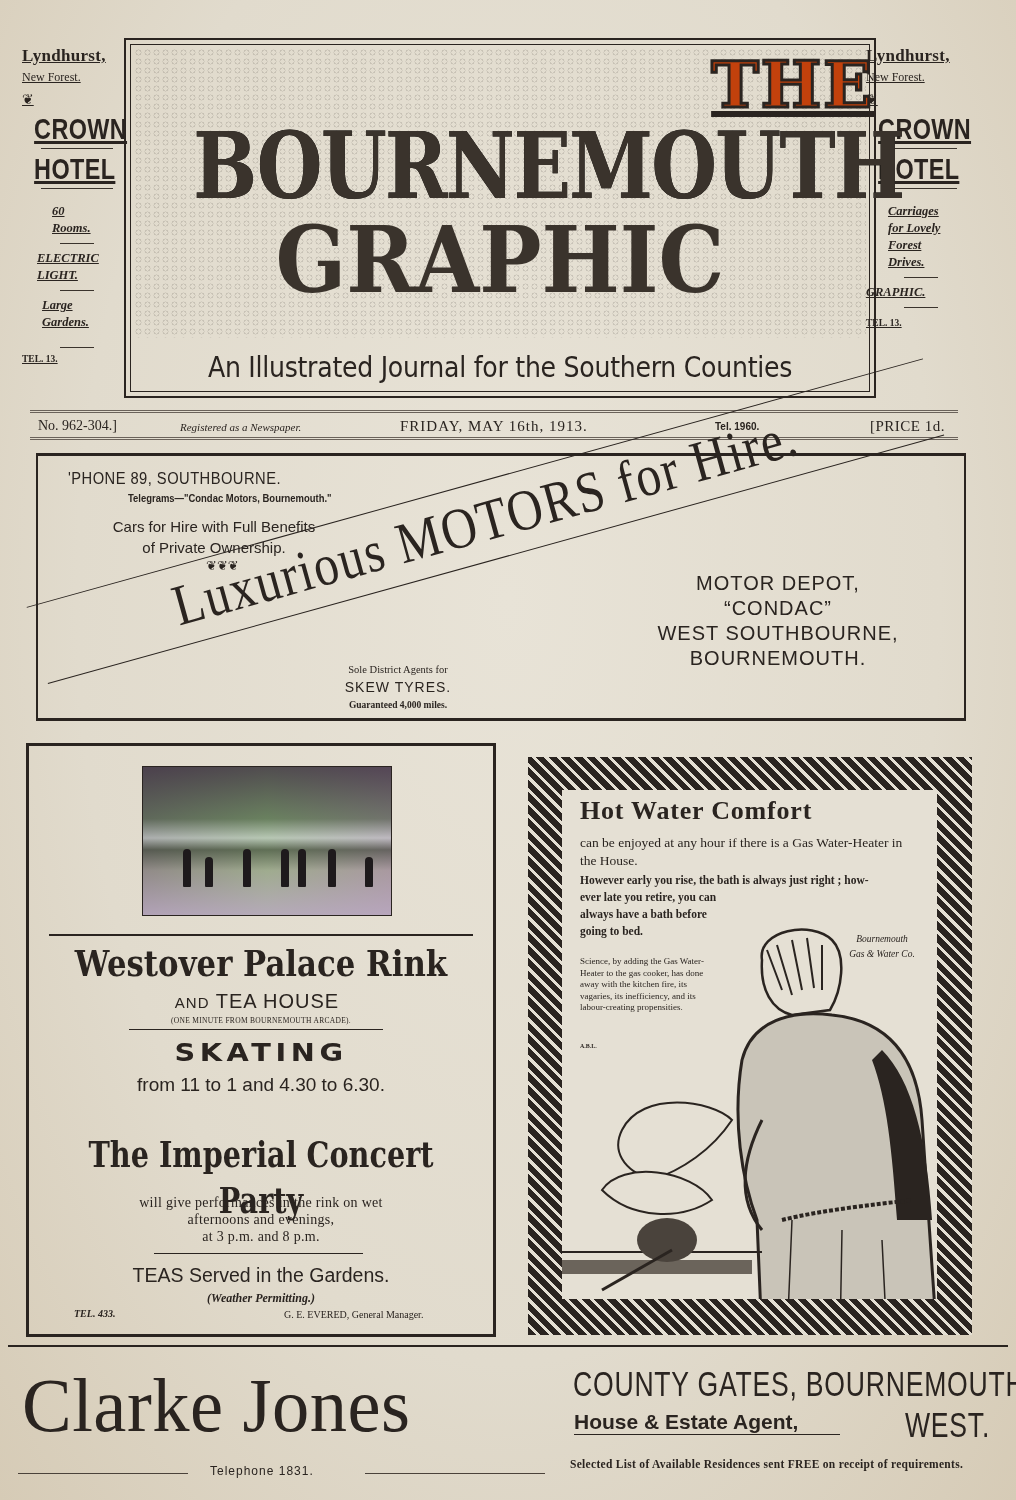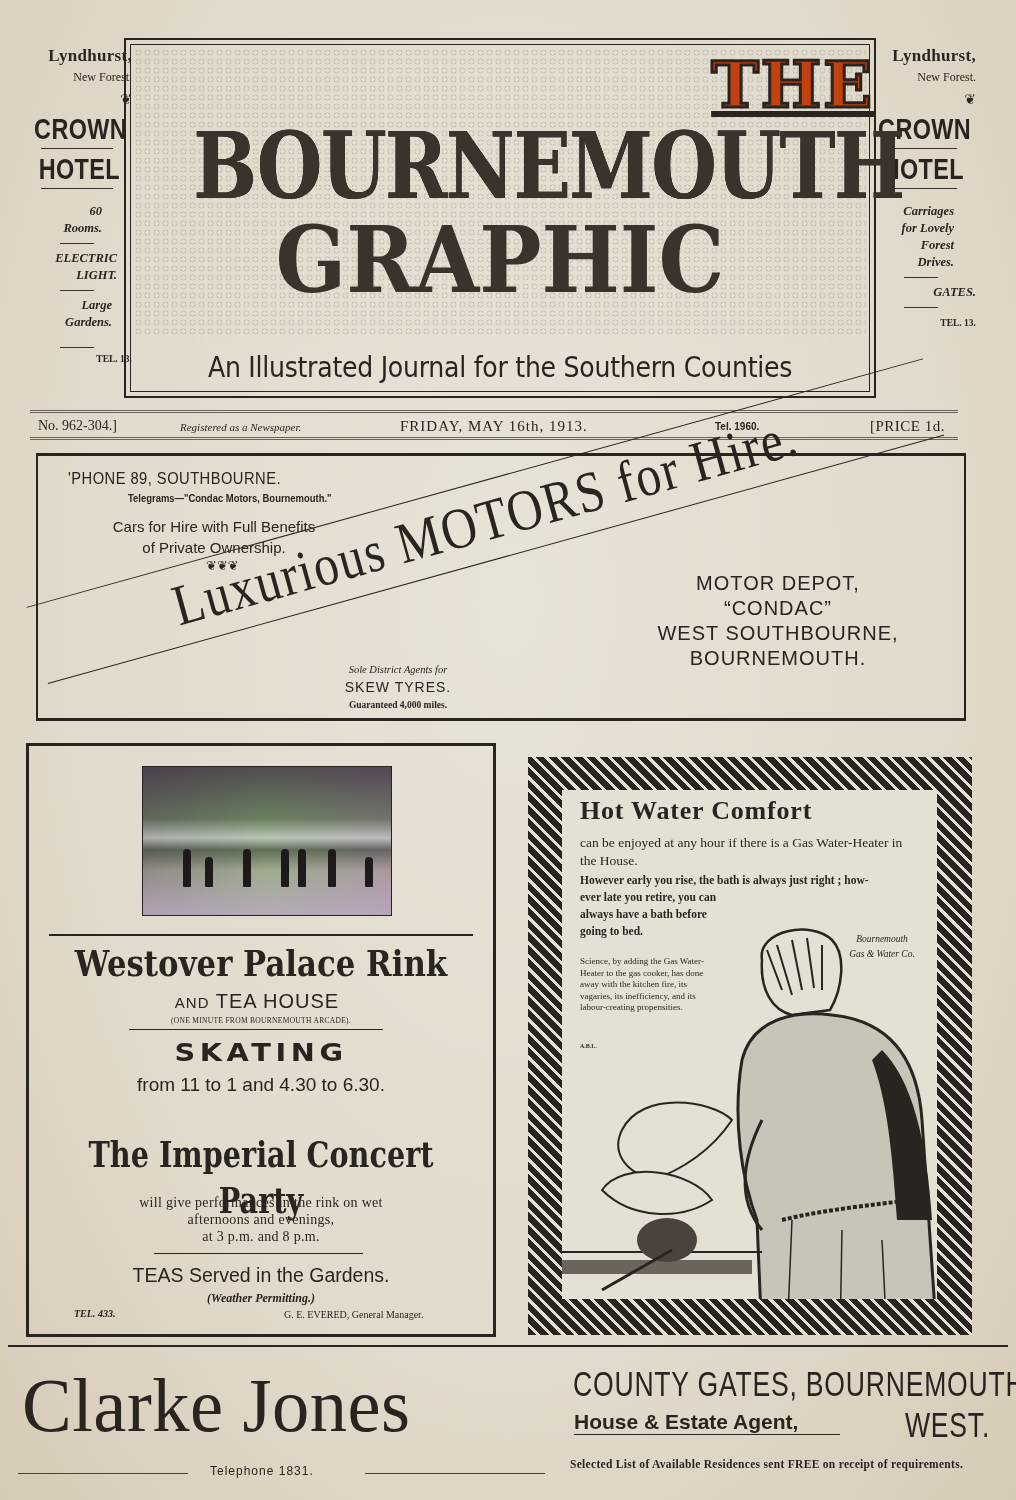--- a/index.html
+++ b/index.html
@@ -7,21 +7,21 @@
   body {
     background: #e3ddd0;
     background-image: radial-gradient(ellipse at 50% 40%, #e8e3d7 0%, #e1dbcd 60%, #d6cbb6 100%);
     font-family: "Liberation Serif", serif;
     color: #2a2420;
     position: relative;
   }
   .abs { position: absolute; }
 
   
-  .side { width: 110px; text-align: right; }
+  .side { width: 110px; text-align: left; text-decoration: underline; }
   .side .town { font-size: 17px; font-weight: bold; letter-spacing: 0.3px; }
   .side .area { font-size: 12px; margin-top: 4px; }
   .side .orn { font-size: 14px; margin: 6px 0 4px; }
   .side .hotel { font-family: "Liberation Sans", sans-serif; font-weight: bold; font-size: 30px; line-height: 34px; transform: scaleX(0.78); letter-spacing: 0.5px;}
   .side .rule { width: 72px; height: 1px; background: #3a332c; margin: 2px auto 3px; }
   .side .it { font-style: italic; font-weight: bold; font-size: 12.5px; line-height: 17px; }
   .side .shortrule { width: 34px; height: 1px; background: #3a332c; margin: 6px auto; }
   .side .tel { font-size: 9.5px; font-weight: bold; margin-top: 14px; }
 
   
@@ -85,21 +85,21 @@
   .m-band {
     left: 10px; top: 148px; width: 930px; height: 80px;
     transform: rotate(-15.5deg); transform-origin: 0 100%;
     border-top: 1.5px solid #2a2420; border-bottom: 1.5px solid #2a2420;
   }
   .m-band-text {
     position: absolute; left: 0; right: 0; top: 2px; text-align: center;
     font-family: "Liberation Serif", serif; font-size: 58px; line-height: 74px; letter-spacing: 2px;
     transform: scaleX(0.85);
   }
-  .m-sole { left: 270px; top: 208px; width: 180px; text-align: center; font-size: 10.5px; font-style: italic; }
+  .m-sole { left: 270px; top: 208px; width: 180px; text-align: center; font-size: 10.5px; }
   .m-skew { left: 270px; top: 223px; width: 180px; text-align: center; font-size: 14px; font-family: "Liberation Sans", sans-serif; letter-spacing: 1px; }
   .m-guar { left: 270px; top: 244px; width: 180px; text-align: center; font-size: 9.5px; font-weight: bold; }
   .m-condac { left: 570px; top: 115px; width: 340px; text-align: center; font-family: "Liberation Sans", sans-serif; font-size: 20px; line-height: 25px; letter-spacing: 1px; }
 
   
   .rink {
     left: 26px; top: 743px; width: 470px; height: 594px;
     border: 3px solid #2a2420;
   }
   .rink-photo {
@@ -179,21 +179,21 @@
 <div class="abs side" style="left:866px; top:46px;">
   <div class="town">Lyndhurst,</div>
   <div class="area">New Forest.</div>
   <div class="orn">❦</div>
   <div class="hotel">CROWN</div>
   <div class="rule"></div>
   <div class="hotel">HOTEL</div>
   <div class="rule" style="margin-bottom:14px"></div>
   <div class="it" style="width:66px;margin:0 auto;">Carriages for Lovely Forest Drives.</div>
   <div class="shortrule"></div>
-  <div class="it">GATES.</div>
+  <div class="it">GRAPHIC.</div>
   <div class="shortrule"></div>
   <div class="tel" style="margin-top:10px">TEL. 13.</div>
 </div>
 
 <div class="abs masthead">
   <div class="ornament-bg"></div>
   <div class="mast-the">THE</div>
   <div class="mast-b">BOURNEMOUTH</div>
   <div class="mast-g">GRAPHIC</div>
   <div class="mast-sub">An Illustrated Journal for the Southern Counties</div>

